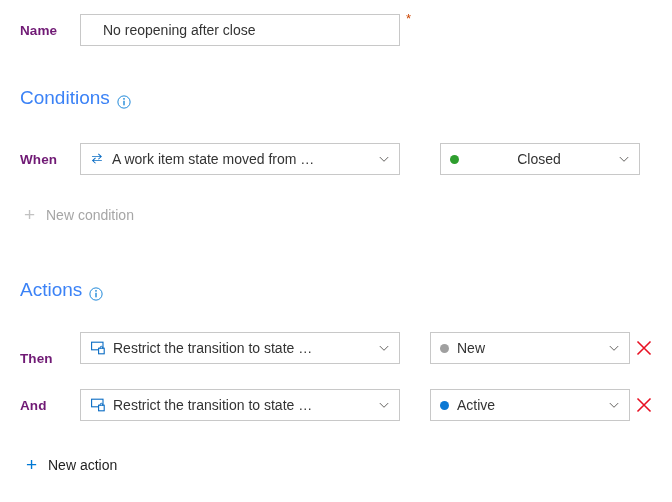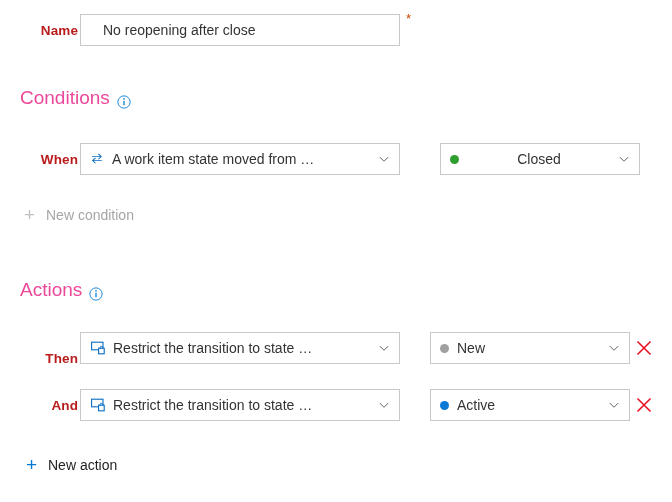--- a/index.html
+++ b/index.html
@@ -23,23 +23,22 @@
   
   .form-row {
     position: absolute;
     display: flex;
     align-items: center;
   }
 
   .row-label {
     font-weight: bold;
     font-size: 13.5px;
-    color: #b91c1c;
+    color: #701a75;
     letter-spacing: 0.1px;
-    text-align: right;
   }
 
   
   .text-input {
     box-sizing: border-box;
     border: 1px solid #c8c8c8;
     background: #ffffff;
     height: 32px;
     font-family: "Liberation Sans", sans-serif;
     font-size: 14px;
@@ -55,21 +54,21 @@
     font-family: "Liberation Sans", sans-serif;
   }
 
   
   .section-head {
     position: absolute;
     display: flex;
     align-items: center;
     gap: 7px;
     font-size: 19px;
-    color: #ec4899;
+    color: #3b82f6;
     font-weight: normal;
   }
   .info-icon {
     display: inline-block;
     width: 14px;
     height: 14px;
     position: relative;
     top: 1px;
   }
 

